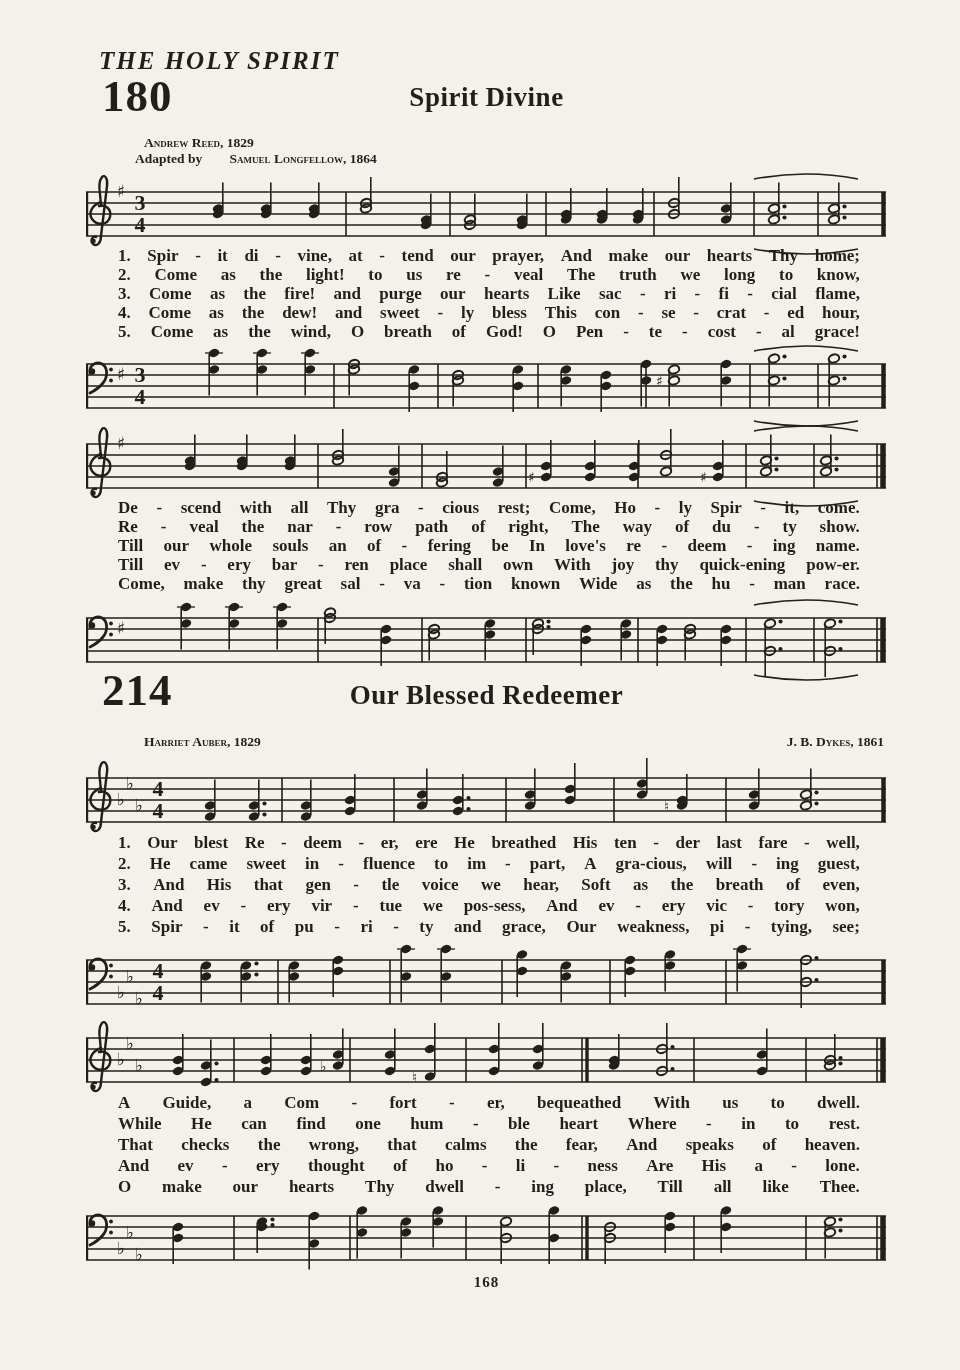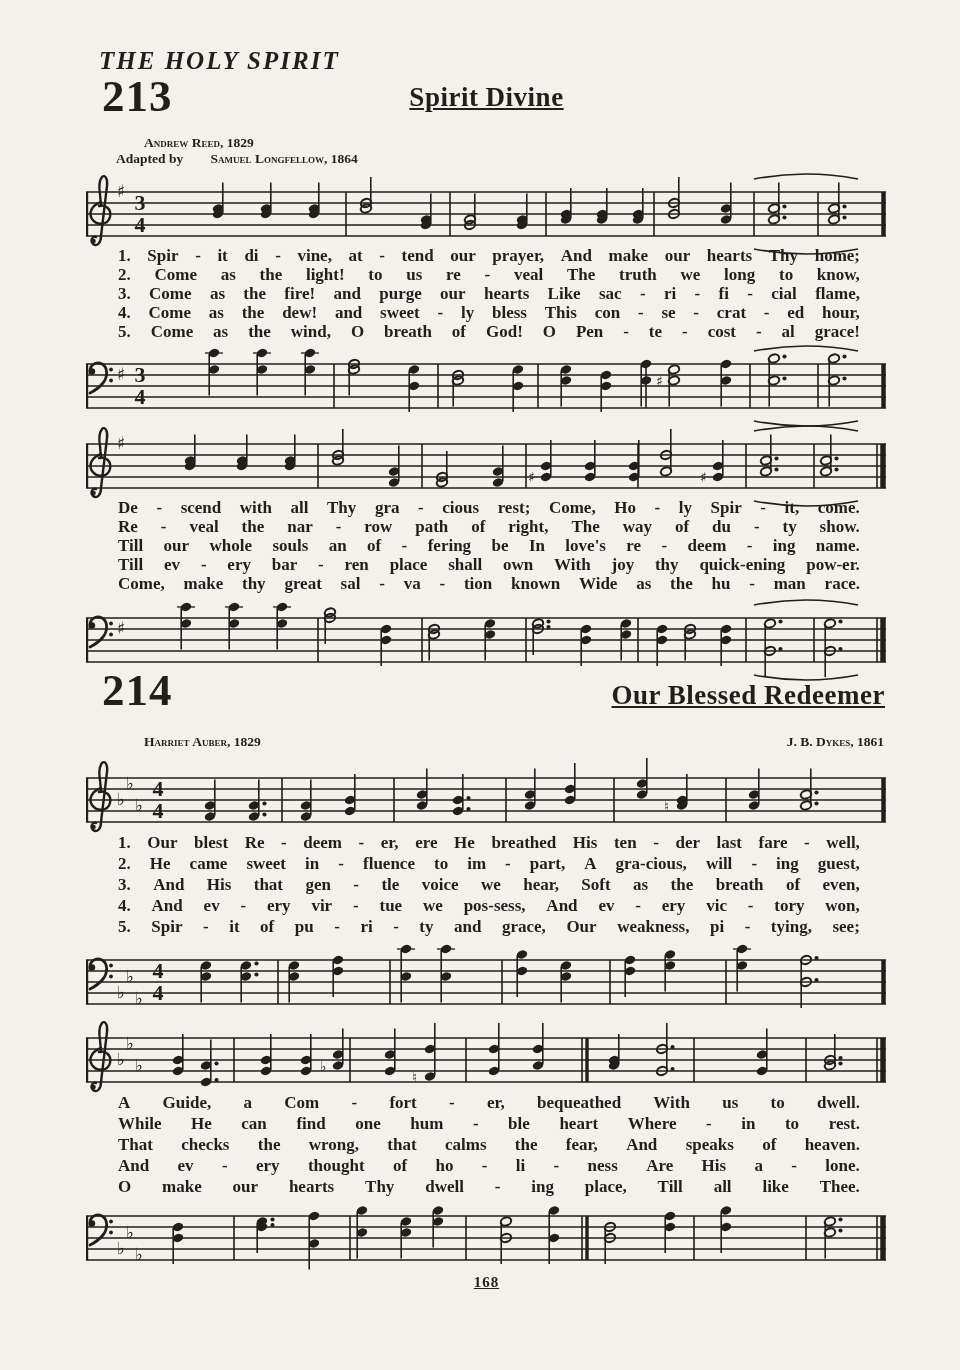--- a/index.html
+++ b/index.html
@@ -1,45 +1,45 @@
 <!DOCTYPE html>
 <html><head>
 <meta charset="utf-8">
 <style>
   html,body{margin:0;padding:0;}
   body{background:#e9e6e0;font-family:"Liberation Serif", serif;}
   .page{position:relative;width:960px;height:1370px;background:#f4f1ea;color:#221e1a;overflow:hidden;margin:0 auto;}
   .abs{position:absolute;}
   .section-label{left:99px;top:47px;font-size:25px;font-weight:bold;font-style:italic;letter-spacing:2px;}
   .hymn-number{left:102px;font-size:45px;font-weight:bold;letter-spacing:1px;line-height:1;}
-  .center-band{left:88px;width:797px;text-align:center;text-decoration:underline;}
+  .center-band{left:88px;width:797px;text-align:center;}
   .hymn-title{font-size:27px;font-weight:bold;letter-spacing:0.5px;line-height:1;}
   .hymn-tune{font-size:19px;font-weight:bold;white-space:pre;line-height:1;}
   .credit{font-size:13.5px;font-weight:bold;}
   .sc{font-variant:small-caps;margin-left:24px;}
   .credit-right{text-align:right;}
   .lyrics{left:118px;width:742px;font-weight:bold;font-size:17px;}
   .lyrics .lyr-row{display:flex;justify-content:space-between;}
   .la .lyr-row{height:19px;line-height:19px;}
   .lb .lyr-row{height:21px;line-height:21px;}
   .staff{left:86px;width:800px;height:84px;}
   .staff svg{display:block;}
   .page-number{font-size:15px;font-weight:bold;letter-spacing:1px;}
 </style>
 </head>
 <body>
 
 <div class="page">
 
   <div class="abs section-label">THE HOLY SPIRIT</div>
 
-  <div class="abs hymn-number" style="top:74px;">213</div>
+  <div class="abs hymn-number" style="top:74px;">180</div>
   <div class="abs center-band hymn-title" style="top:84px;">Spirit Divine</div>
   <div class="abs credit sc" style="left:120px;top:135px;">Andrew Reed, 1829</div>
-  <div class="abs credit" style="left:116px;top:151px;"><span>Adapted by </span><span class="sc">Samuel Longfellow, 1864</span></div>
+  <div class="abs credit" style="left:135px;top:151px;"><span>Adapted by </span><span class="sc">Samuel Longfellow, 1864</span></div>
 
   <div class="abs staff" style="top:172px;">
       <svg width="800" height="84" viewBox="0 0 800 84">
         <line x1="0" y1="20" x2="800" y2="20" stroke="#221e1a" stroke-width="1.4"></line>
         <line x1="0" y1="31" x2="800" y2="31" stroke="#221e1a" stroke-width="1.4"></line>
         <line x1="0" y1="42" x2="800" y2="42" stroke="#221e1a" stroke-width="1.4"></line>
         <line x1="0" y1="53" x2="800" y2="53" stroke="#221e1a" stroke-width="1.4"></line>
         <line x1="0" y1="64" x2="800" y2="64" stroke="#221e1a" stroke-width="1.4"></line>
         <line x1="1" y1="20" x2="1" y2="64" stroke="#221e1a" stroke-width="2.4"></line>
         <g>
@@ -648,21 +648,21 @@
           <ellipse cx="744" cy="53" rx="5.3" ry="4" transform="rotate(-18 744 53)" fill="none" stroke="#221e1a" stroke-width="2"></ellipse>
           <circle cx="754.5" cy="51" r="2.1" fill="#221e1a"></circle>
           <line x1="739.2" y1="26.5" x2="739.2" y2="79" stroke="#221e1a" stroke-width="1.6"></line>
         </g>
         <path d="M668,7 Q 720,-3 772,7" fill="none" stroke="#221e1a" stroke-width="1.7"></path>
         <path d="M668,77 Q 720,87 772,77" fill="none" stroke="#221e1a" stroke-width="1.7"></path>
       </svg>
     </div>
 
   <div class="abs hymn-number" style="top:668px;">214</div>
-  <div class="abs center-band hymn-title" style="top:682px;text-align:right;">Our Blessed Redeemer</div>
+  <div class="abs center-band hymn-title" style="top:682px;">Our Blessed Redeemer</div>
   <div class="abs credit sc" style="left:120px;top:734px;">Harriet Auber, 1829</div>
   <div class="abs credit sc credit-right" style="left:520px;top:734px;width:340px;">J. B. Dykes, 1861</div>
 
   <div class="abs staff" style="top:758px;">
       <svg width="800" height="84" viewBox="0 0 800 84">
         <line x1="0" y1="20" x2="800" y2="20" stroke="#221e1a" stroke-width="1.4"></line>
         <line x1="0" y1="31" x2="800" y2="31" stroke="#221e1a" stroke-width="1.4"></line>
         <line x1="0" y1="42" x2="800" y2="42" stroke="#221e1a" stroke-width="1.4"></line>
         <line x1="0" y1="53" x2="800" y2="53" stroke="#221e1a" stroke-width="1.4"></line>
         <line x1="0" y1="64" x2="800" y2="64" stroke="#221e1a" stroke-width="1.4"></line>

